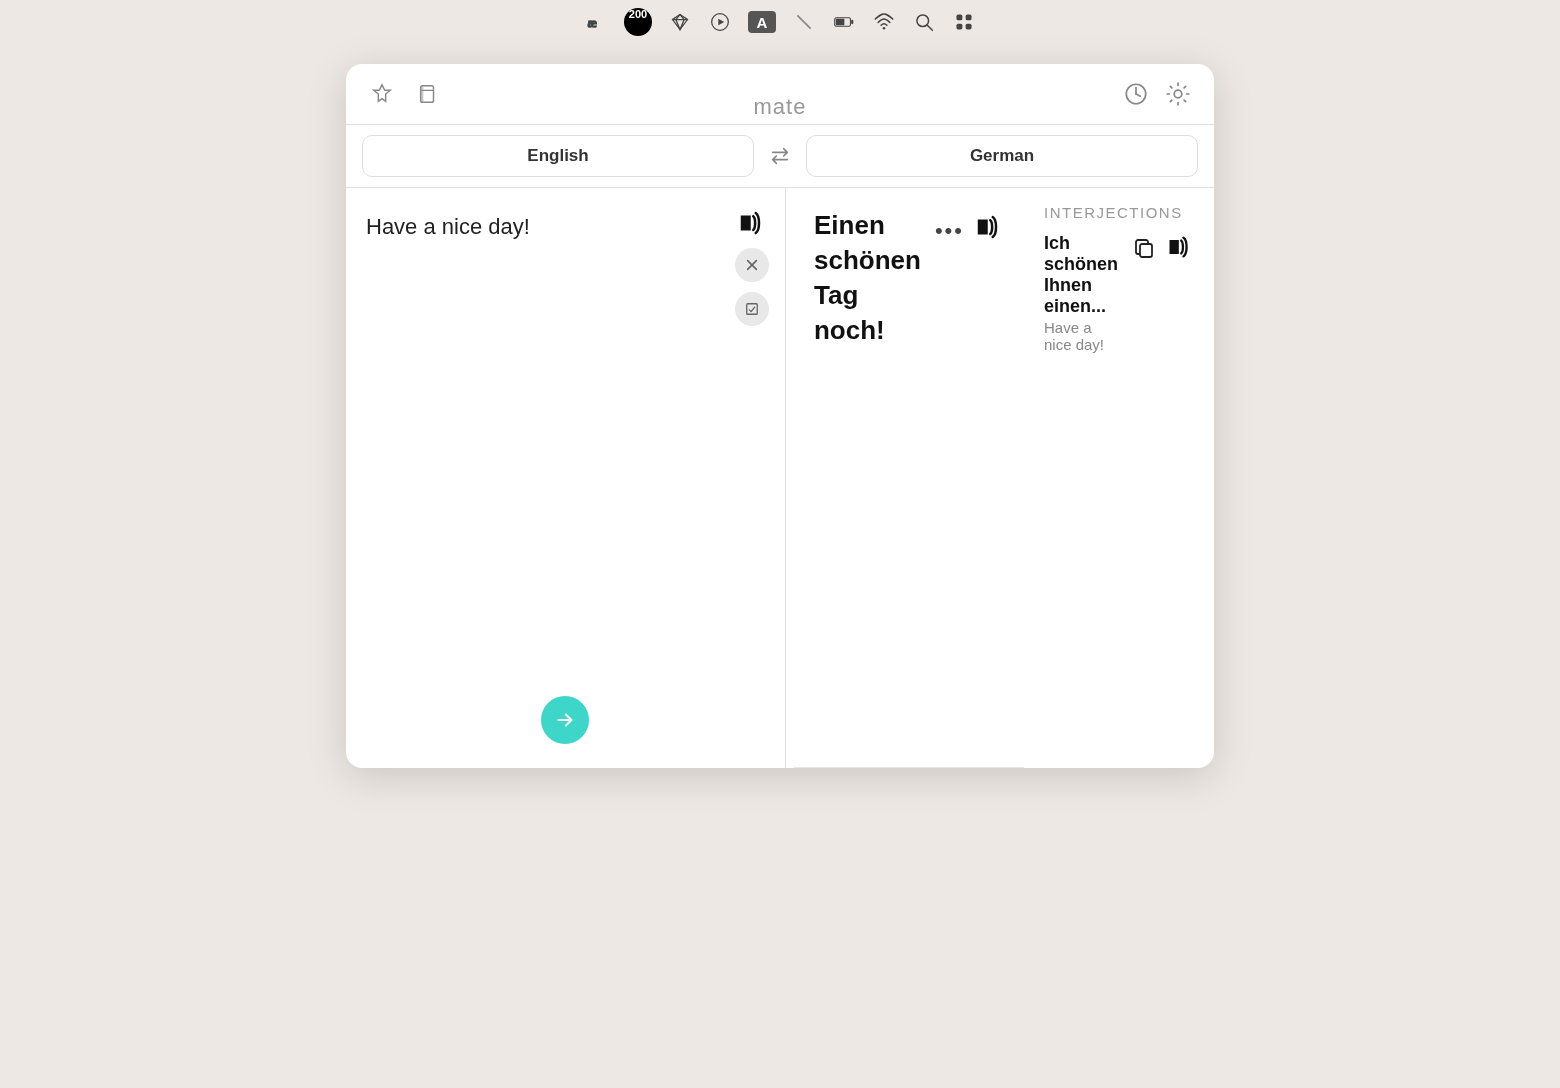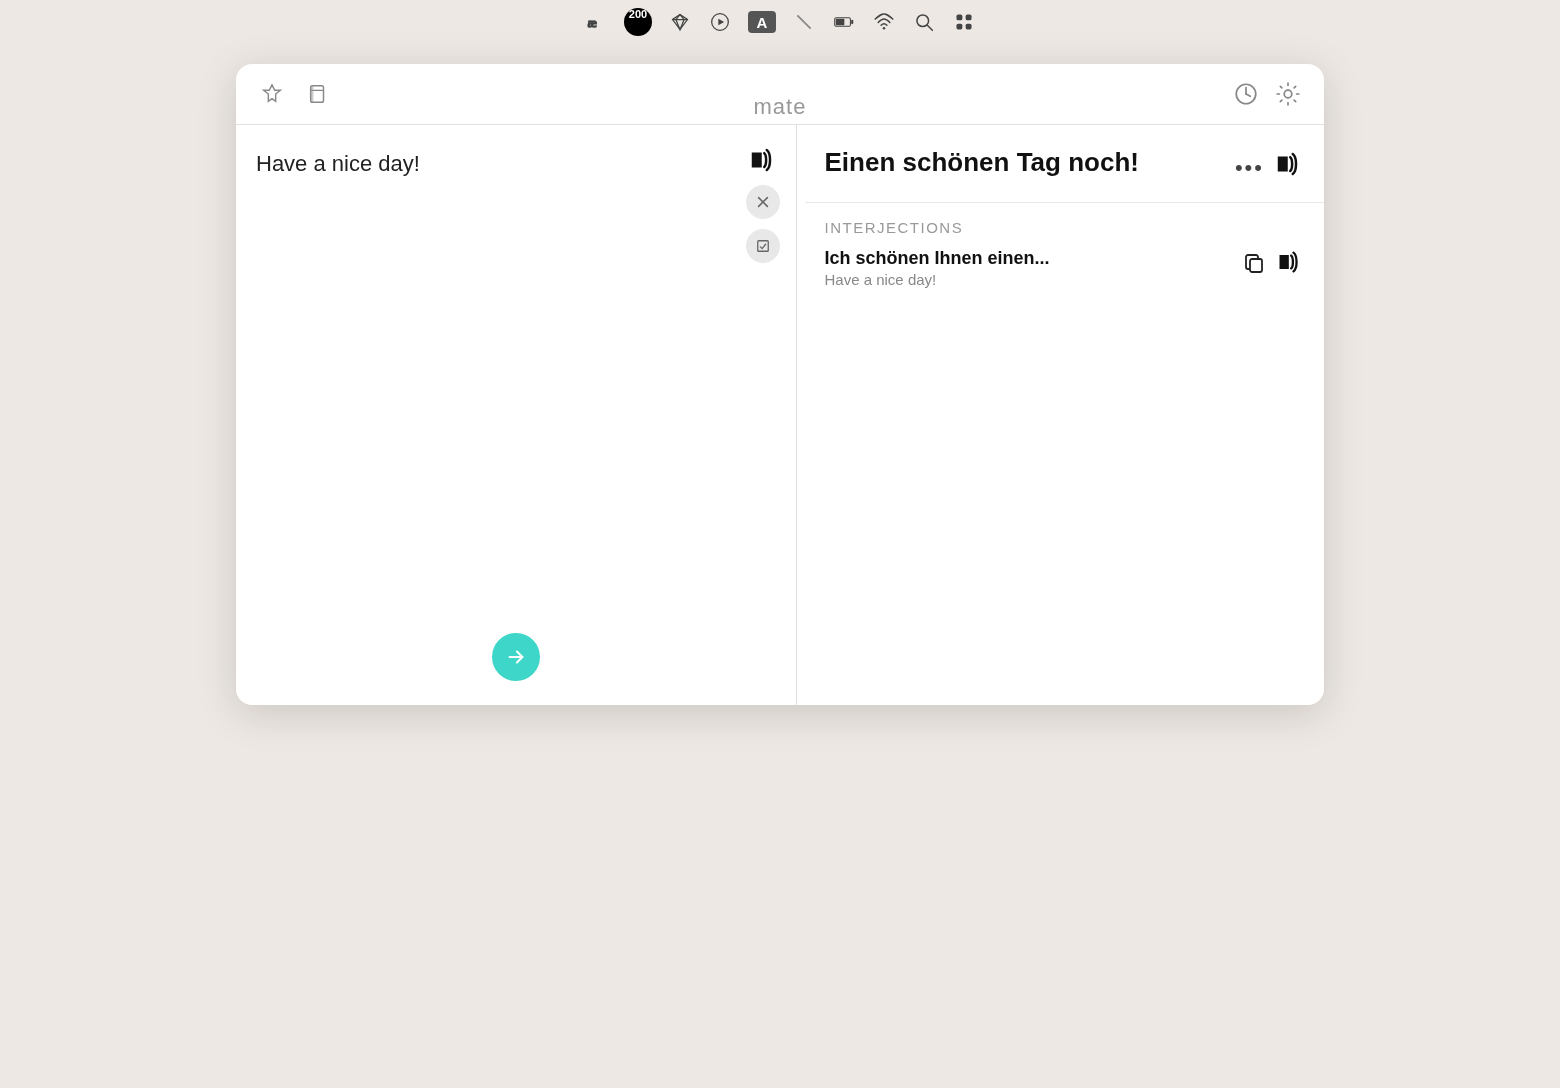--- a/index.html
+++ b/index.html
@@ -61,21 +61,21 @@
     }
 
     .battery-icon {
       display: flex;
       align-items: center;
       gap: 2px;
     }
 
     
     .popup {
-      width: 1088px;
+      width: 868px;
       background: white;
       border-radius: 16px;
       box-shadow: 0 8px 40px rgba(0,0,0,0.15);
       overflow: hidden;
       margin-top: 20px;
     }
 
     
     .popup-header {
       display: flex;
@@ -242,21 +242,20 @@
       justify-content: center;
       cursor: pointer;
       color: white;
       font-size: 20px;
     }
 
     .right-panel {
       flex: 1;
       padding: 0;
       display: flex;
-      flex-direction: column;
     }
 
     .main-translation {
       padding: 20px 20px 16px 20px;
       border-bottom: 1px solid #e8e8e8;
       display: flex;
       align-items: flex-start;
       justify-content: space-between;
     }
 
@@ -451,20 +450,30 @@
       </div>
       <div class="gear-icon">
         <svg viewBox="0 0 24 24" width="26" height="26" fill="none">
           <circle cx="12" cy="12" r="3.5" stroke="#888" stroke-width="1.6" fill="none"></circle>
           <path d="M12 2v2M12 20v2M2 12h2M20 12h2M4.93 4.93l1.41 1.41M17.66 17.66l1.41 1.41M4.93 19.07l1.41-1.41M17.66 6.34l1.41-1.41" stroke="#888" stroke-width="1.6" stroke-linecap="round"></path>
         </svg>
       </div>
     </div>
   </div>
 
+  <div class="lang-row">
+    <button class="lang-btn">English</button>
+    <div class="swap-icon">
+      <svg viewBox="0 0 24 24" width="22" height="22" fill="none">
+        <path d="M4 8H20M16 4L20 8L16 12" stroke="#888" stroke-width="1.8" stroke-linecap="round" stroke-linejoin="round"></path>
+        <path d="M20 16H4M8 12L4 16L8 20" stroke="#888" stroke-width="1.8" stroke-linecap="round" stroke-linejoin="round"></path>
+      </svg>
+    </div>
+    <button class="lang-btn">German</button>
+  </div>
 
   <div class="translation-area">
 
     <div class="left-panel">
       <span class="input-text">Have a nice day!</span>
 
       <div class="left-controls">
         <div class="speak-btn">
           <svg viewBox="0 0 24 24" width="30" height="30">
             <polygon points="3,6 3,18 11,18 11,6" fill="#111"></polygon>

